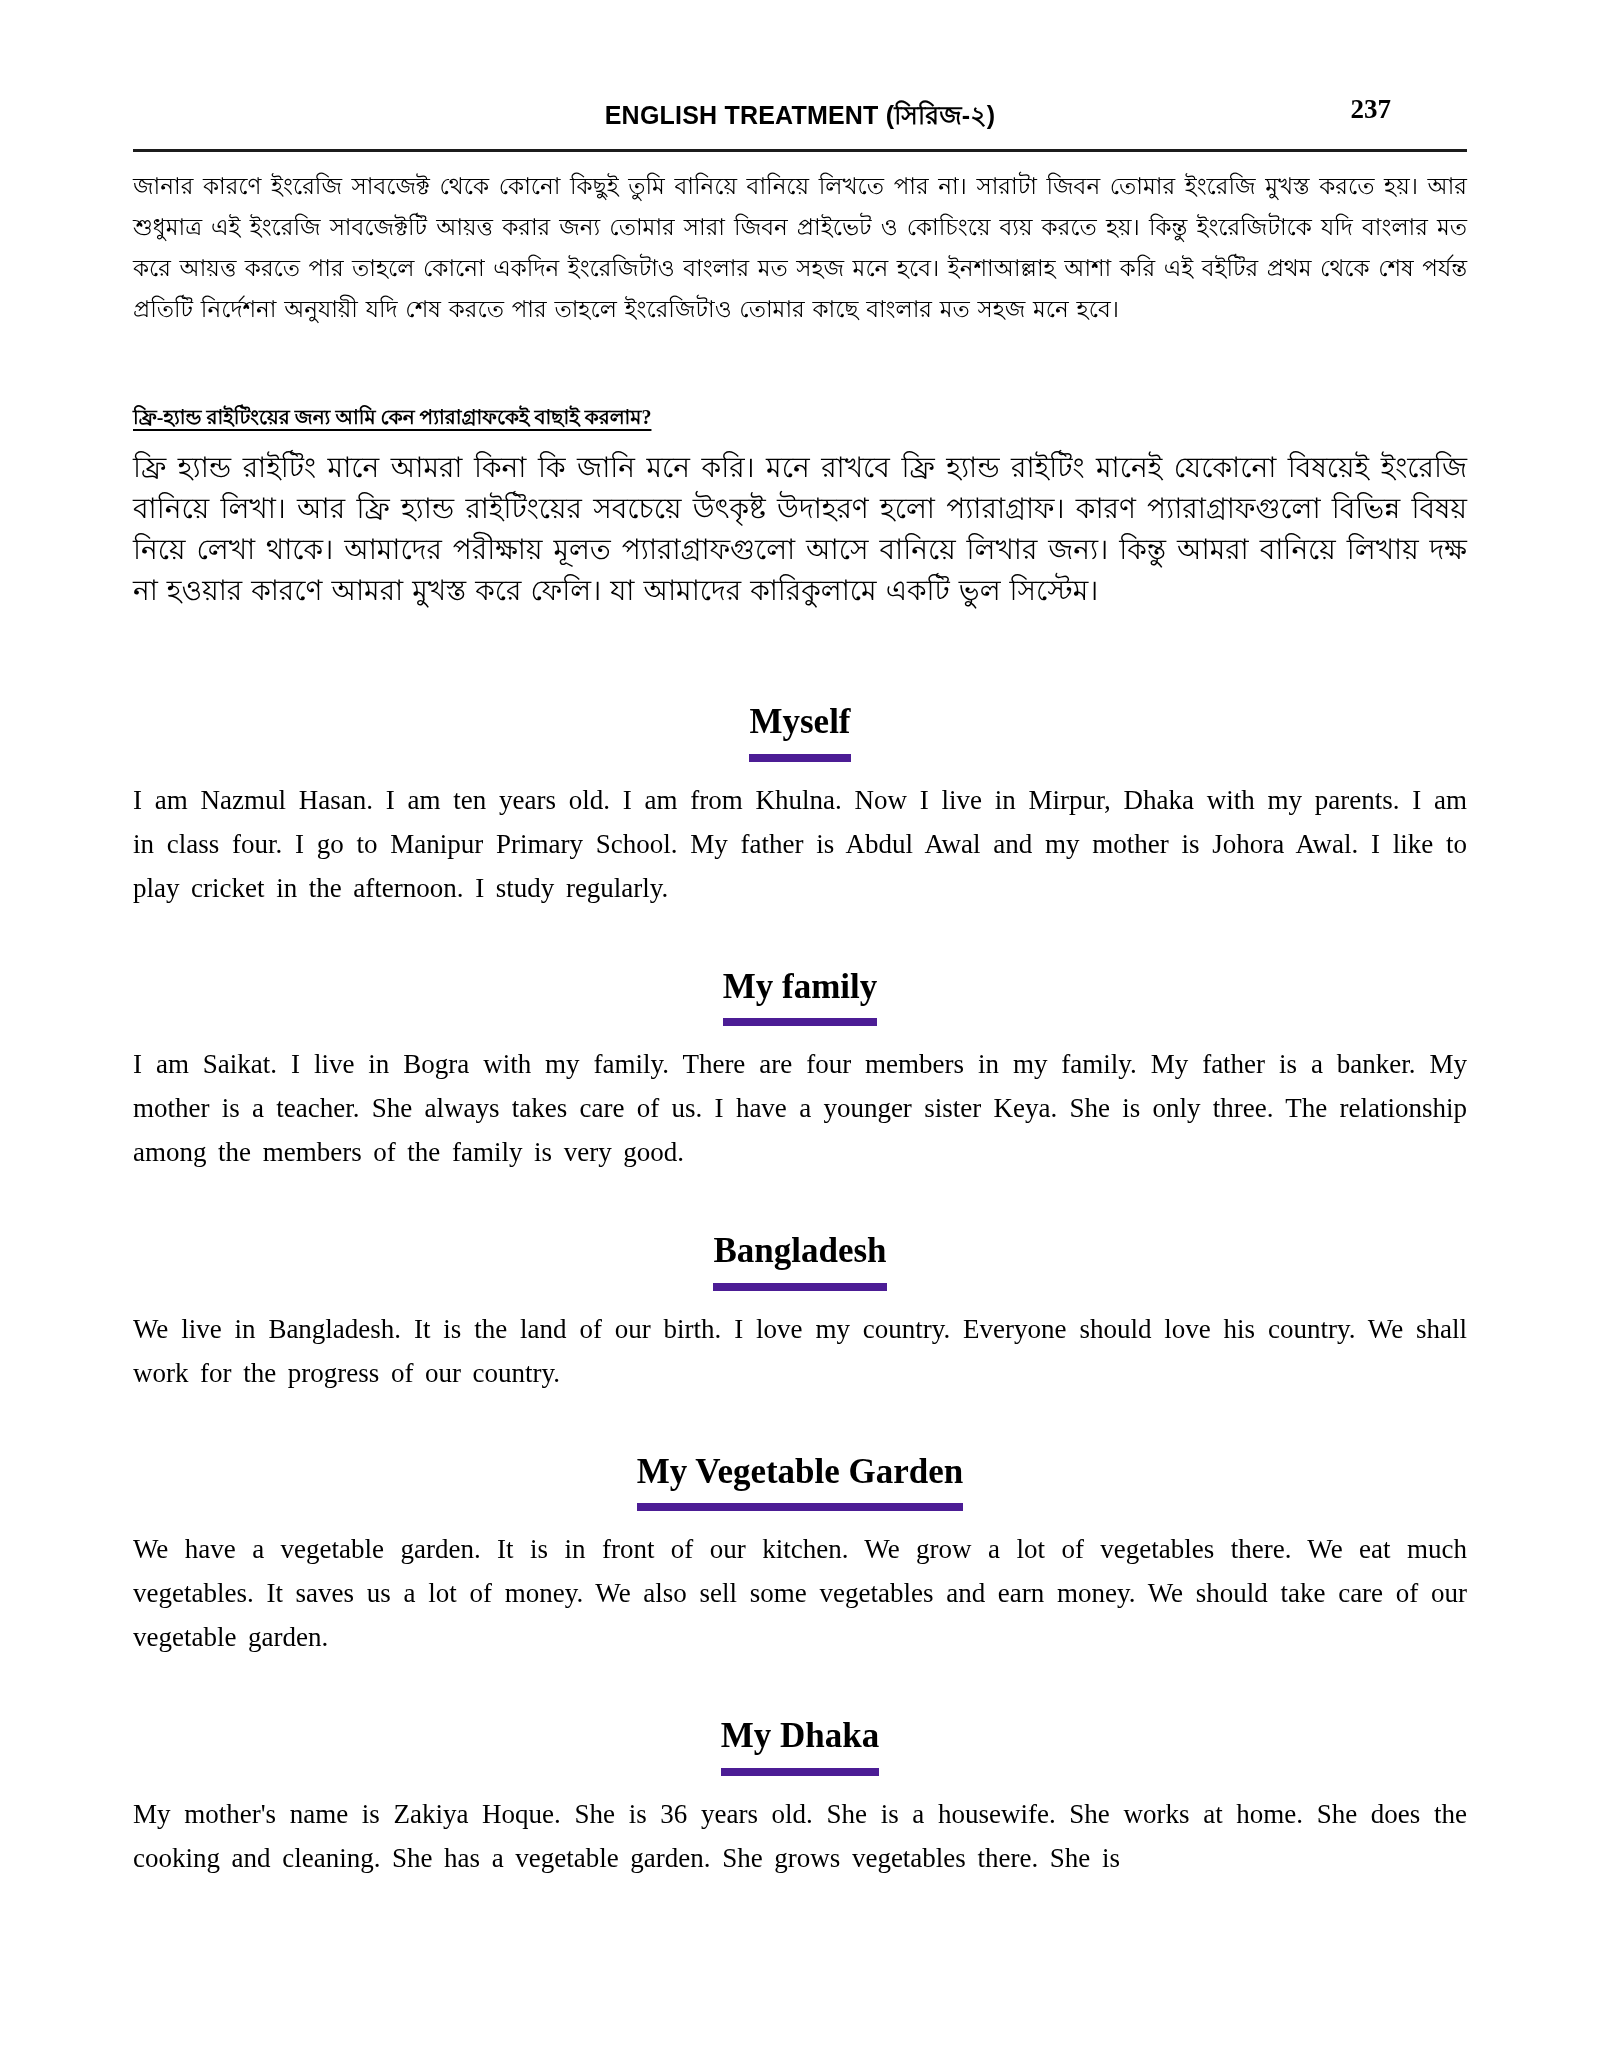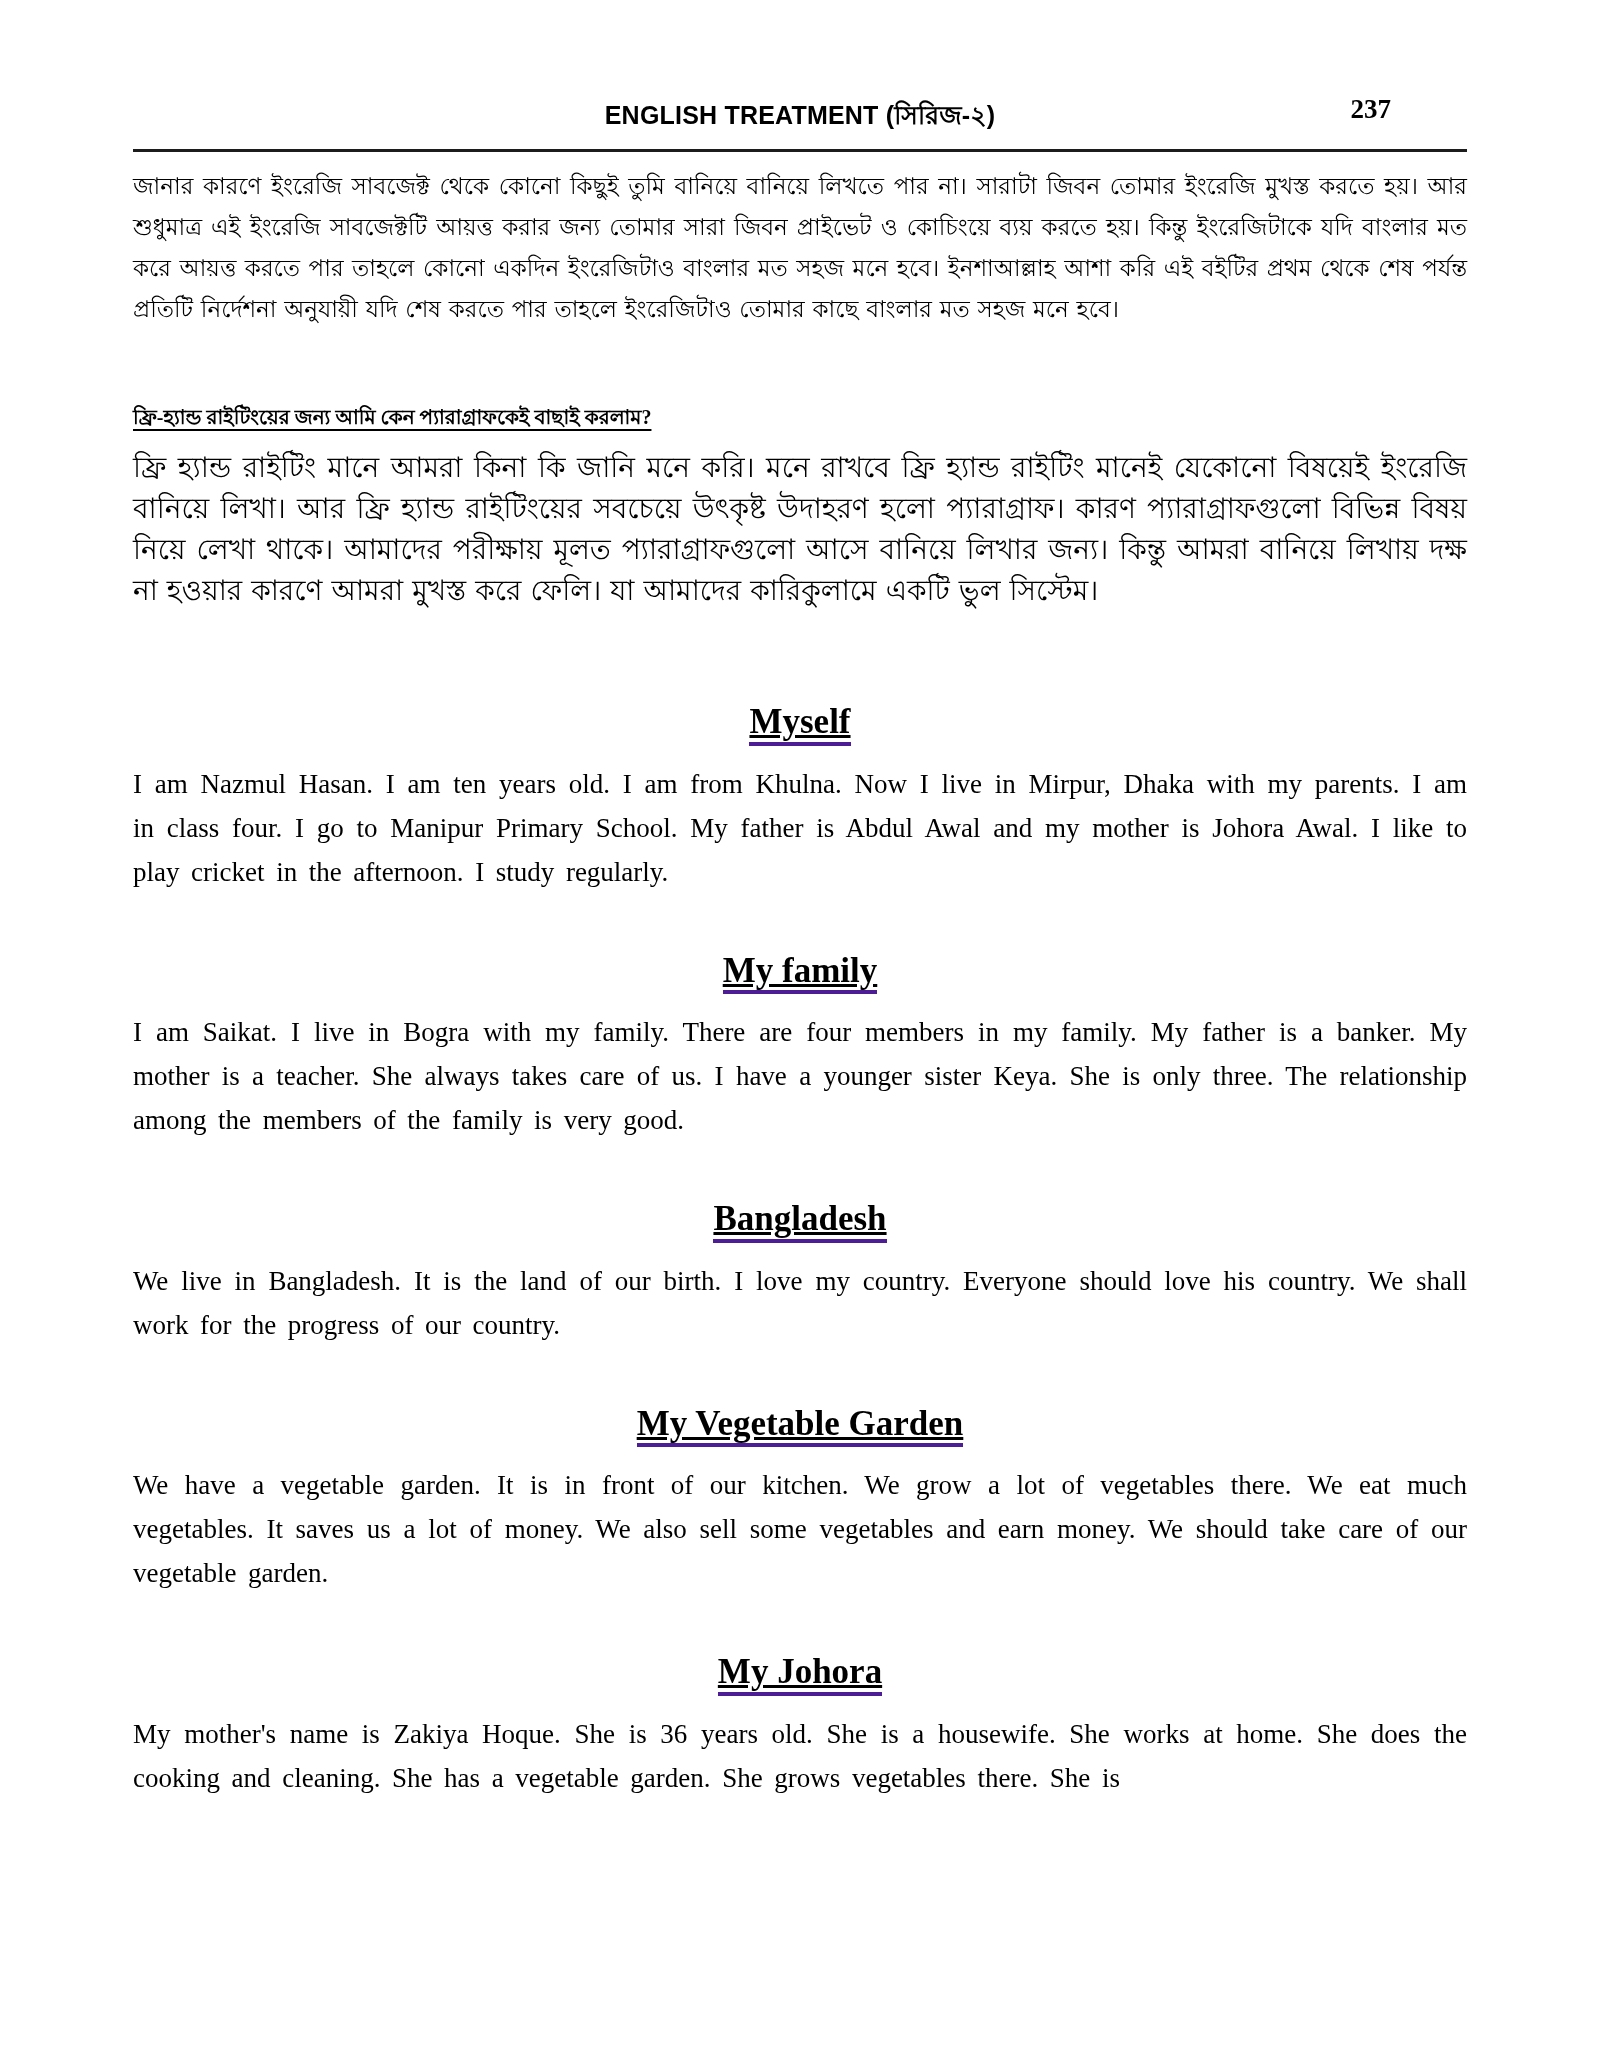--- a/index.html
+++ b/index.html
@@ -74,24 +74,23 @@
 
   
   .essay-section { text-align: center; }
   .essay-section.first { margin-top: 92px; }
   .essay-section + .essay-section { margin-top: 58px; }
   .essay-title {
     display: inline-block;
     font-family: "Liberation Serif", serif;
     font-weight: 700;
     font-size: 35px;
-    border-bottom: 4px solid #4c1d95;
-    padding-bottom: 0;
+    border-bottom: 8px solid #4c1d95;
+    padding-bottom: 12px;
     line-height: 1.1;
-    text-decoration: underline;
   }
   .essay-body {
     margin-top: 16px;
     text-align: justify;
     font-size: 27px;
     line-height: 44px;
     word-spacing: 0.18em;
   }
 </style>
 </head>
@@ -124,17 +123,17 @@
     <h2 class="essay-title">Bangladesh</h2>
     <p class="essay-body">We live in Bangladesh. It is the land of our birth. I love my country. Everyone should love his country. We shall work for the progress of our country.</p>
   </div>
 
   <div class="essay-section">
     <h2 class="essay-title">My Vegetable Garden</h2>
     <p class="essay-body">We have a vegetable garden. It is in front of our kitchen. We grow a lot of vegetables there. We eat much vegetables. It saves us a lot of money. We also sell some vegetables and earn money. We should take care of our vegetable garden.</p>
   </div>
 
   <div class="essay-section">
-    <h2 class="essay-title">My Johora</h2>
+    <h2 class="essay-title">My Dhaka</h2>
     <p class="essay-body">My mother's name is Zakiya Hoque. She is 36 years old. She is a housewife. She works at home. She does the cooking and cleaning. She has a vegetable garden. She grows vegetables there. She is</p>
   </div>
 
 </div>
 
 </body></html>

